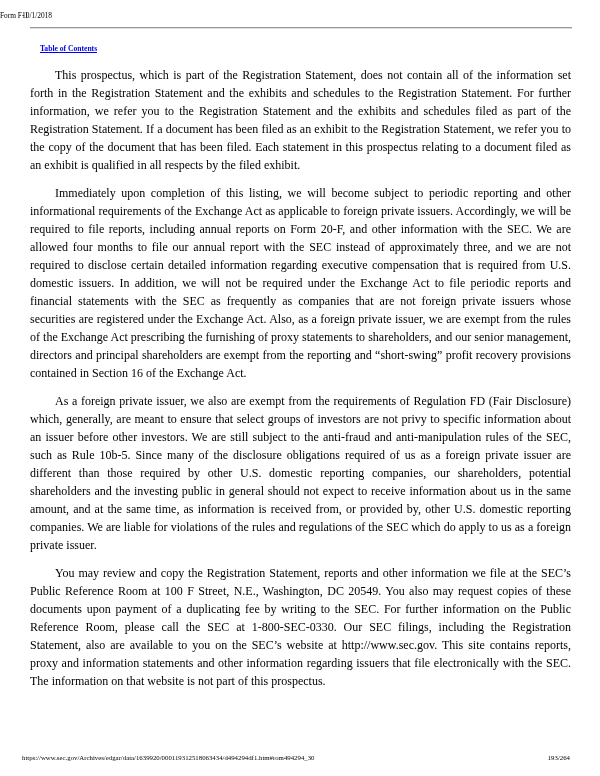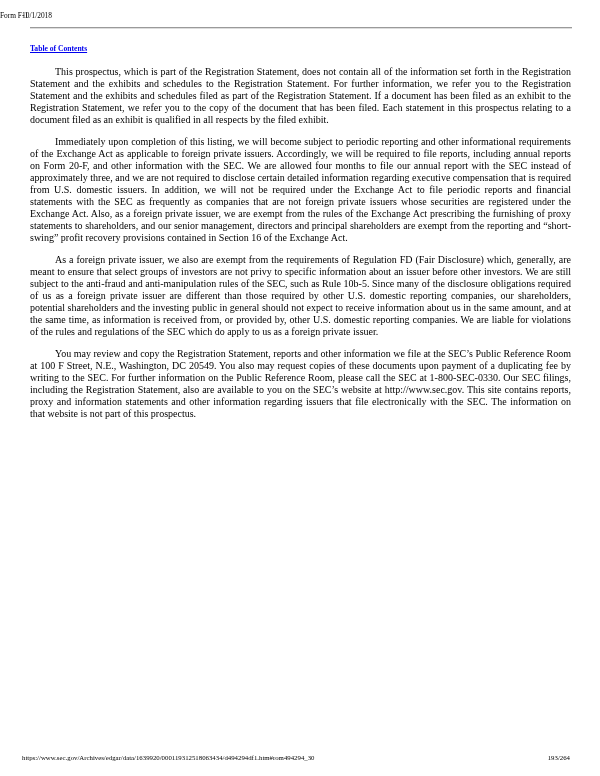--- a/index.html
+++ b/index.html
@@ -33,21 +33,21 @@
       position: absolute;
       left: 30px;
       width: 542px;
       top: 27px;
       height: 0;
       border-top: 1px solid #9a9a9a;
       border-bottom: 1px solid #dddddd;
     }
     .toc-link {
       position: absolute;
-      left: 30px;
+      left: 40px;
       top: 44px;
       font-size: 7.6px;
       font-weight: bold;
       color: #0000ee;
       text-decoration: underline;
       cursor: pointer;
     }
     .content {
       position: absolute;
       left: 30px;
@@ -55,22 +55,22 @@
       top: 66px;
     }
     .section-title {
       text-align: center;
       font-weight: bold;
       font-size: 7.6px;
       margin: 0 0 10px 0;
       letter-spacing: 0.1px;
     }
     .para {
-      font-size: 10px;
-      line-height: 12px;
+      font-size: 12px;
+      line-height: 18px;
       text-align: justify;
       text-indent: 25px;
       margin: 0 0 10px 0;
     }
     .page-num {
       text-align: center;
       font-size: 7.3px;
       margin-top: 0px;
     }
     .ftr-url {

